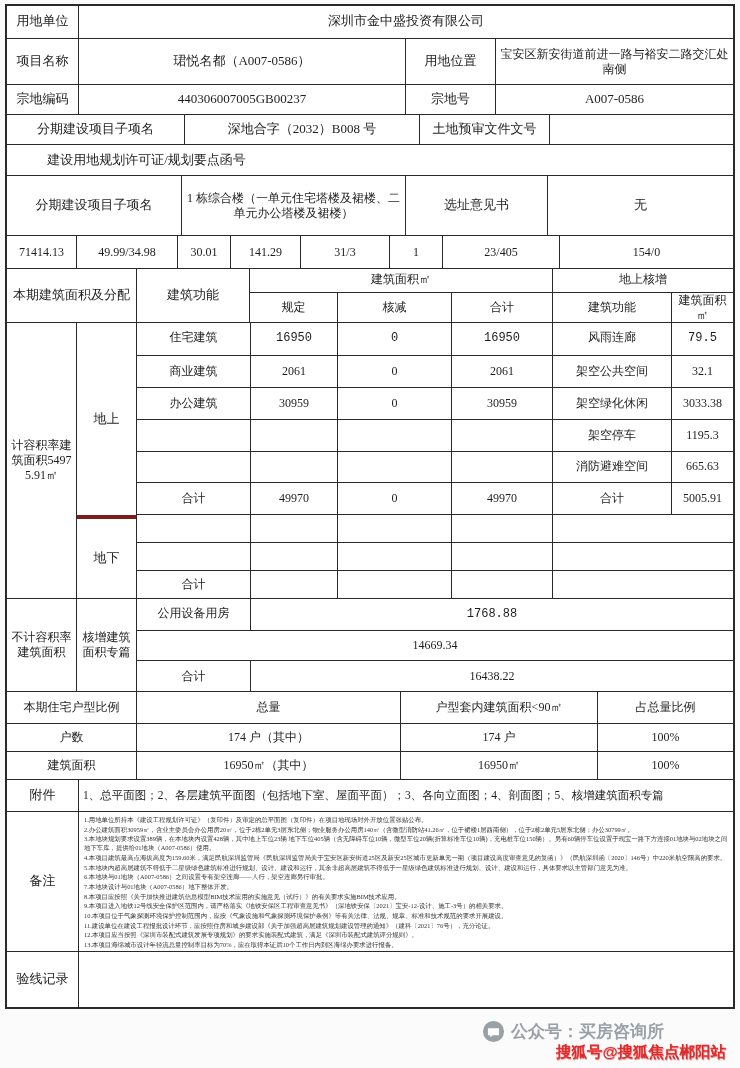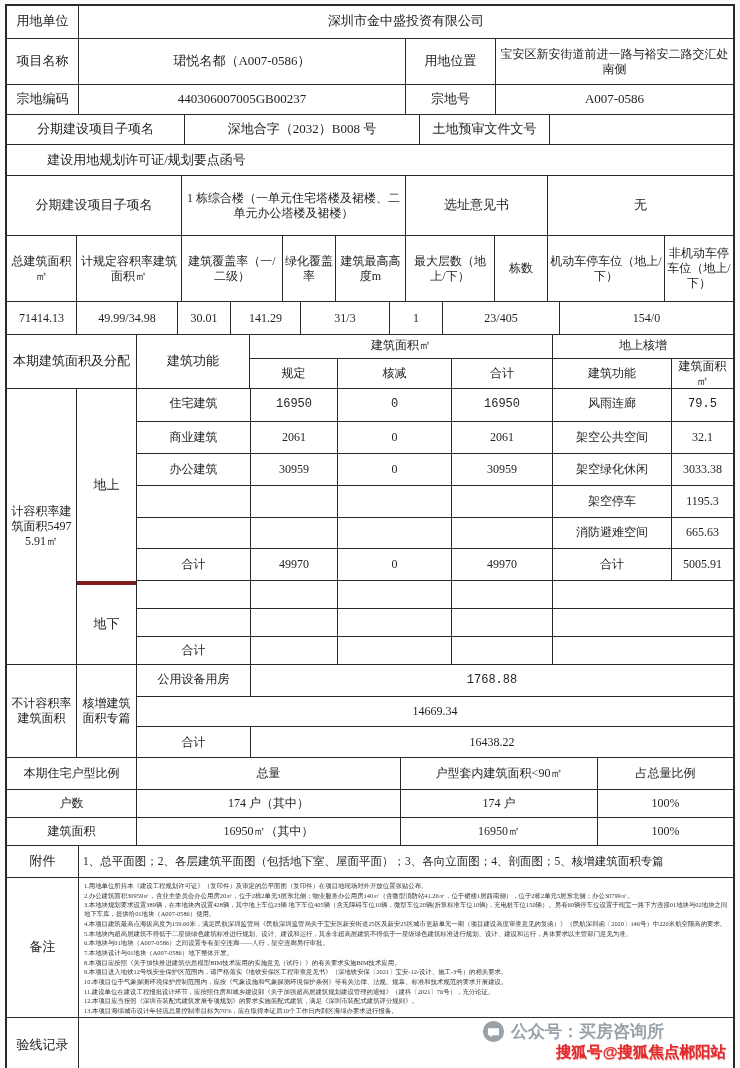--- a/index.html
+++ b/index.html
@@ -61,31 +61,20 @@
     <div class="c lbl" style="width:279px">建设用地规划许可证/规划要点函号</div>
   </div>
 
   <div class="row" style="height:60px">
     <div class="c lbl" style="width:174px">分期建设项目子项名</div>
     <div class="c small" style="width:224px">1 栋综合楼（一单元住宅塔楼及裙楼、二单元办公塔楼及裙楼）</div>
     <div class="c lbl" style="width:142px">选址意见书</div>
     <div class="c grow">无</div>
   </div>
 
-  <div class="row" style="height:66px">
-    <div class="c metric-h" style="width:69px">总建筑面积㎡</div>
-    <div class="c metric-h" style="width:105px">计规定容积率建筑面积㎡</div>
-    <div class="c metric-h" style="width:101px">建筑覆盖率（一/二级）</div>
-    <div class="c metric-h" style="width:53px">绿化覆盖率</div>
-    <div class="c metric-h" style="width:70px">建筑最高高度m</div>
-    <div class="c metric-h" style="width:89px">最大层数（地上/下）</div>
-    <div class="c metric-h" style="width:53px">栋数</div>
-    <div class="c metric-h" style="width:117px">机动车停车位（地上/下）</div>
-    <div class="c metric-h grow">非机动车停车位（地上/下）</div>
-  </div>
 
   <div class="row" style="height:33px">
     <div class="c small" style="width:69px">71414.13</div>
     <div class="c small" style="width:101px">49.99/34.98</div>
     <div class="c small" style="width:53px">30.01</div>
     <div class="c small" style="width:70px">141.29</div>
     <div class="c small" style="width:89px">31/3</div>
     <div class="c small" style="width:53px">1</div>
     <div class="c small" style="width:117px">23/405</div>
     <div class="c small grow">154/0</div>

